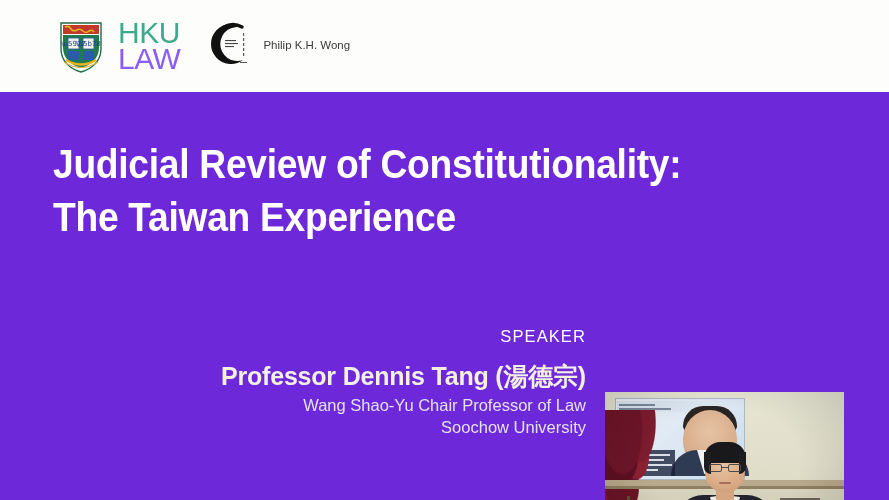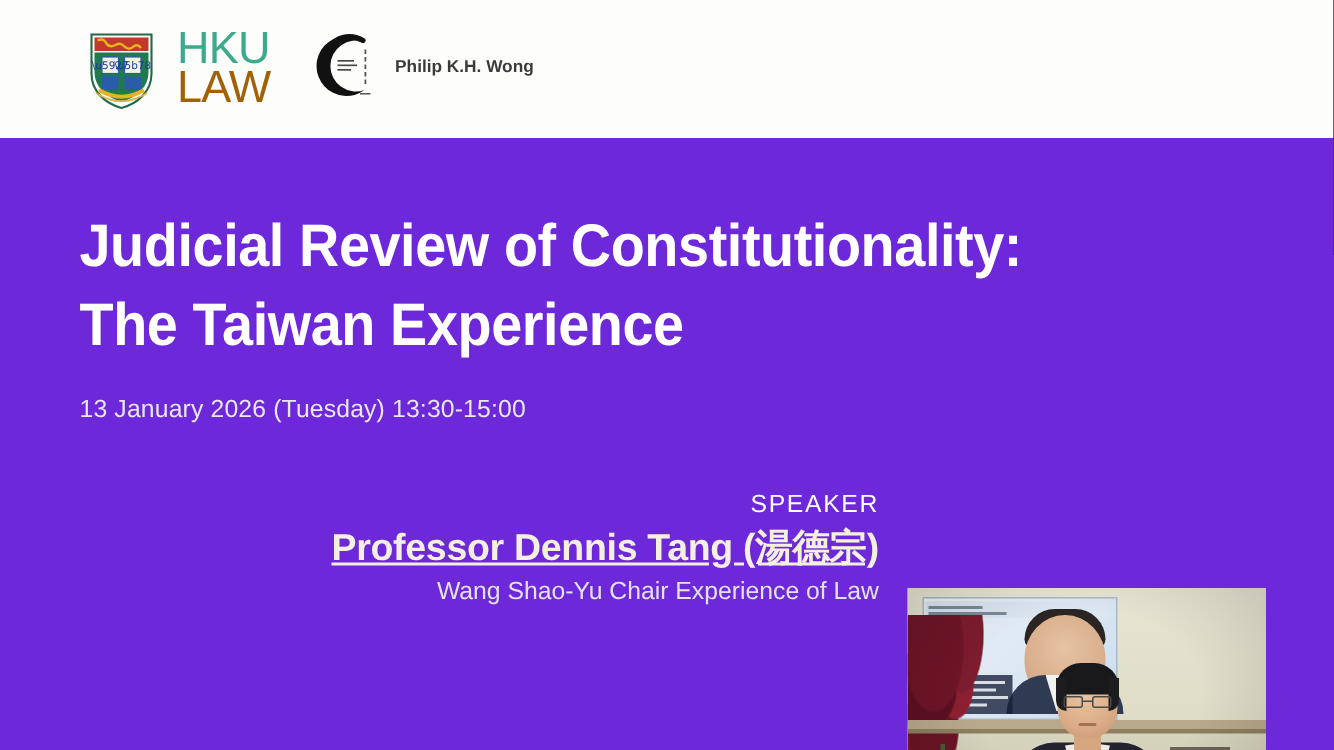--- a/index.html
+++ b/index.html
@@ -25,24 +25,24 @@
 
   .hkulaw{
     margin-left:14px;
     line-height:0.86;
     font-family:"Liberation Sans", sans-serif;
     font-weight:normal;
     font-size:30px;
     letter-spacing:-0.5px;
   }
   .hkulaw .hku{ color:#3cab8c; display:block; }
-  .hkulaw .law{ color:#a16207; display:block; }
-
-  
-  .centre-logo{ margin-left:22px; display:flex; align-items:center;font-weight:bold; }
+  .hkulaw .law{ color:#8b5cf6; display:block; }
+
+  
+  .centre-logo{ margin-left:22px; display:flex; align-items:center; }
   .enso{ width:52px; height:54px; }
   .centre-text{
     margin-left:9px;
     color:#3b3b3b;
     font-size:11.5px;
     line-height:1.38;
     white-space:nowrap;
   }
   .centre-text .cn{ font-size:12.5px; letter-spacing:0.3px; }
 
@@ -88,22 +88,21 @@
     font-size:16.5px;
     letter-spacing:1.1px;
     line-height:1.25;
   }
   .speaker-name{
     color:#f3efe2;
     font-weight:bold;
     font-size:25px;
     line-height:1.4;
     letter-spacing:-0.2px;
-    margin-top:1px;
-    text-decoration:underline;
+    margin-top:12px;
   }
   .speaker-role{
     color:#e4e1ef;
     font-size:16.5px;
     line-height:1.32;
     margin-top:1px;
   }
 
   
   .photo{
@@ -279,26 +278,26 @@
     </div>
 
   </div>
 </div>
 
 <div class="stage">
 
   <div class="title">Judicial Review of Constitutionality:
 The Taiwan Experience</div>
 
-  <div class="datetime">13 January 2026 (Tuesday) 13:30-15:00</div>
 
   <div class="speaker-block">
     <div class="speaker-label">SPEAKER</div>
     <div class="speaker-name">Professor Dennis Tang (湯德宗)</div>
-    <div class="speaker-role">Wang Shao-Yu Chair Experience of Law</div>
+    <div class="speaker-role">Wang Shao-Yu Chair Professor of Law</div>
+    <div class="speaker-role">Soochow University</div>
   </div>
 
   <div class="photo">
     <div class="ph wall-top"></div>
     <div class="ph wall-bot"></div>
 
     <div class="ph poster"></div>
     <div class="ph poster-bar"></div>
     <div class="ph poster-line" style="left:14px;top:12px;width:36px;"></div>
     <div class="ph poster-line" style="left:14px;top:16px;width:52px;"></div>

